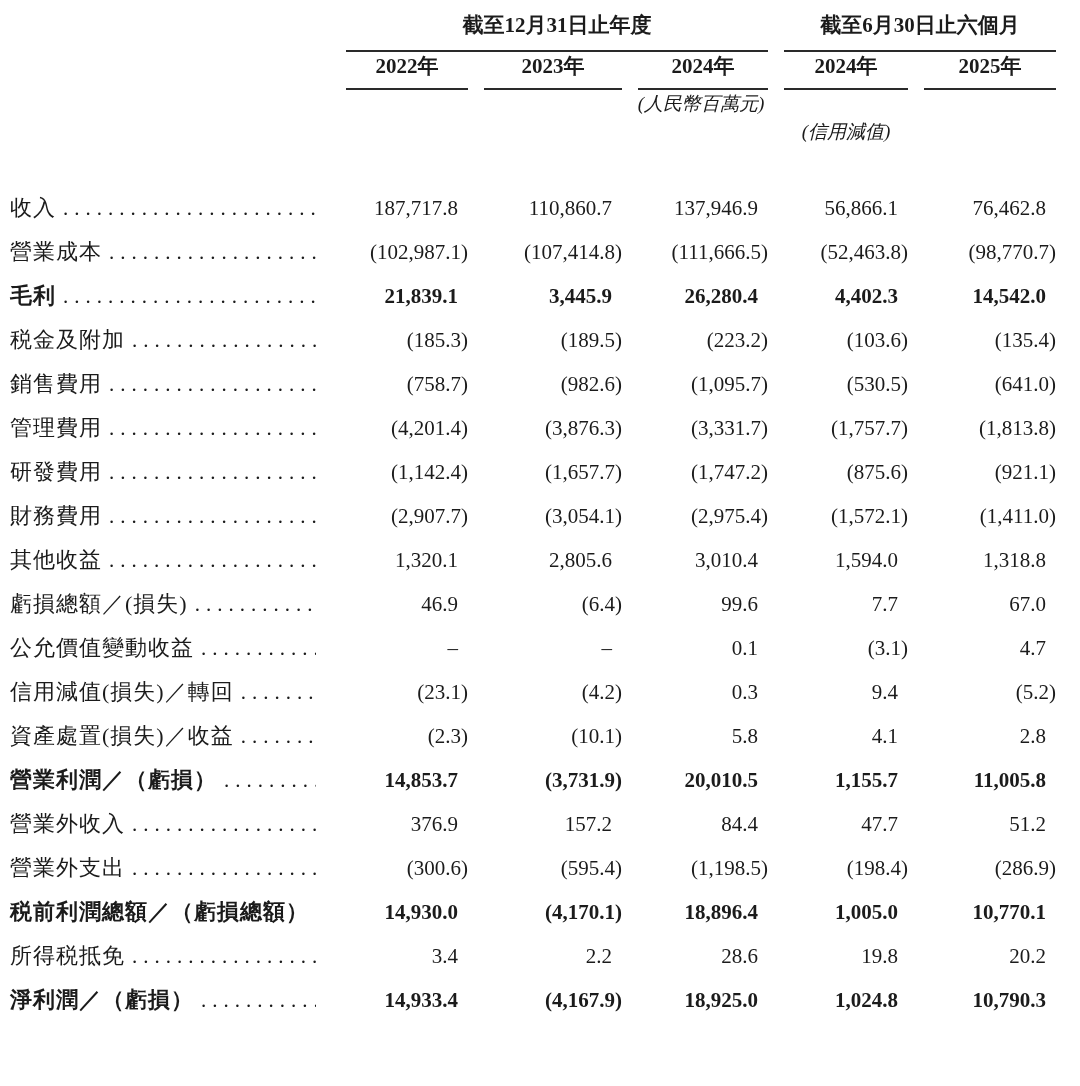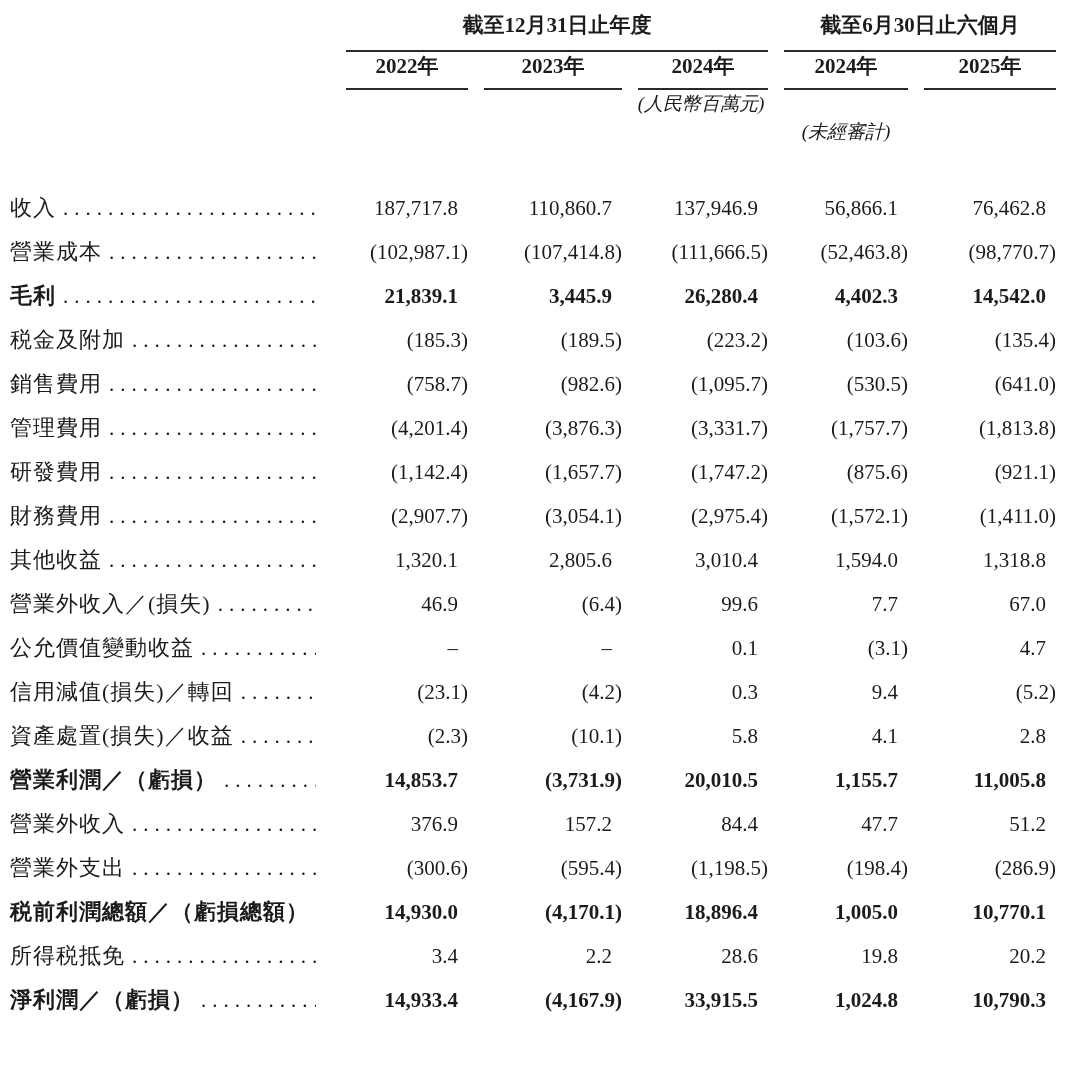--- a/index.html
+++ b/index.html
@@ -152,21 +152,21 @@
         <td colspan="5">
           <div class="note">(人民幣百萬元)</div>
         </td>
       </tr>
       <tr class="note-row">
         <td></td>
         <td></td>
         <td></td>
         <td></td>
         <td>
-          <div class="note">(未經審計)</div>
+          <div class="note">(信用減值)</div>
         </td>
         <td></td>
       </tr>
     </thead>
     <tbody>
         <tr>
           <th>
             <div class="lblwrap">
               <span class="lbl-text">收入</span>
               <span class="leader"></span>
@@ -278,21 +278,21 @@
           </th>
           <td class="val">1,320.1</td>
           <td class="val">2,805.6</td>
           <td class="val">3,010.4</td>
           <td class="val">1,594.0</td>
           <td class="val">1,318.8</td>
         </tr>
         <tr>
           <th>
             <div class="lblwrap">
-              <span class="lbl-text">營業外收入／(損失)</span>
+              <span class="lbl-text">虧損總額／(損失)</span>
               <span class="leader"></span>
             </div>
           </th>
           <td class="val">46.9</td>
           <td class="val paren">(6.4)</td>
           <td class="val">99.6</td>
           <td class="val">7.7</td>
           <td class="val">67.0</td>
         </tr>
         <tr>
@@ -401,19 +401,19 @@
         </tr>
         <tr class="bold-row">
           <th>
             <div class="lblwrap">
               <span class="lbl-text">淨利潤／（虧損）</span>
               <span class="leader"></span>
             </div>
           </th>
           <td class="val">14,933.4</td>
           <td class="val paren">(4,167.9)</td>
-          <td class="val">33,915.5</td>
+          <td class="val">18,925.0</td>
           <td class="val">1,024.8</td>
           <td class="val">10,790.3</td>
         </tr>
       </tbody>
   </table>
 </div>
 
 </body></html>

